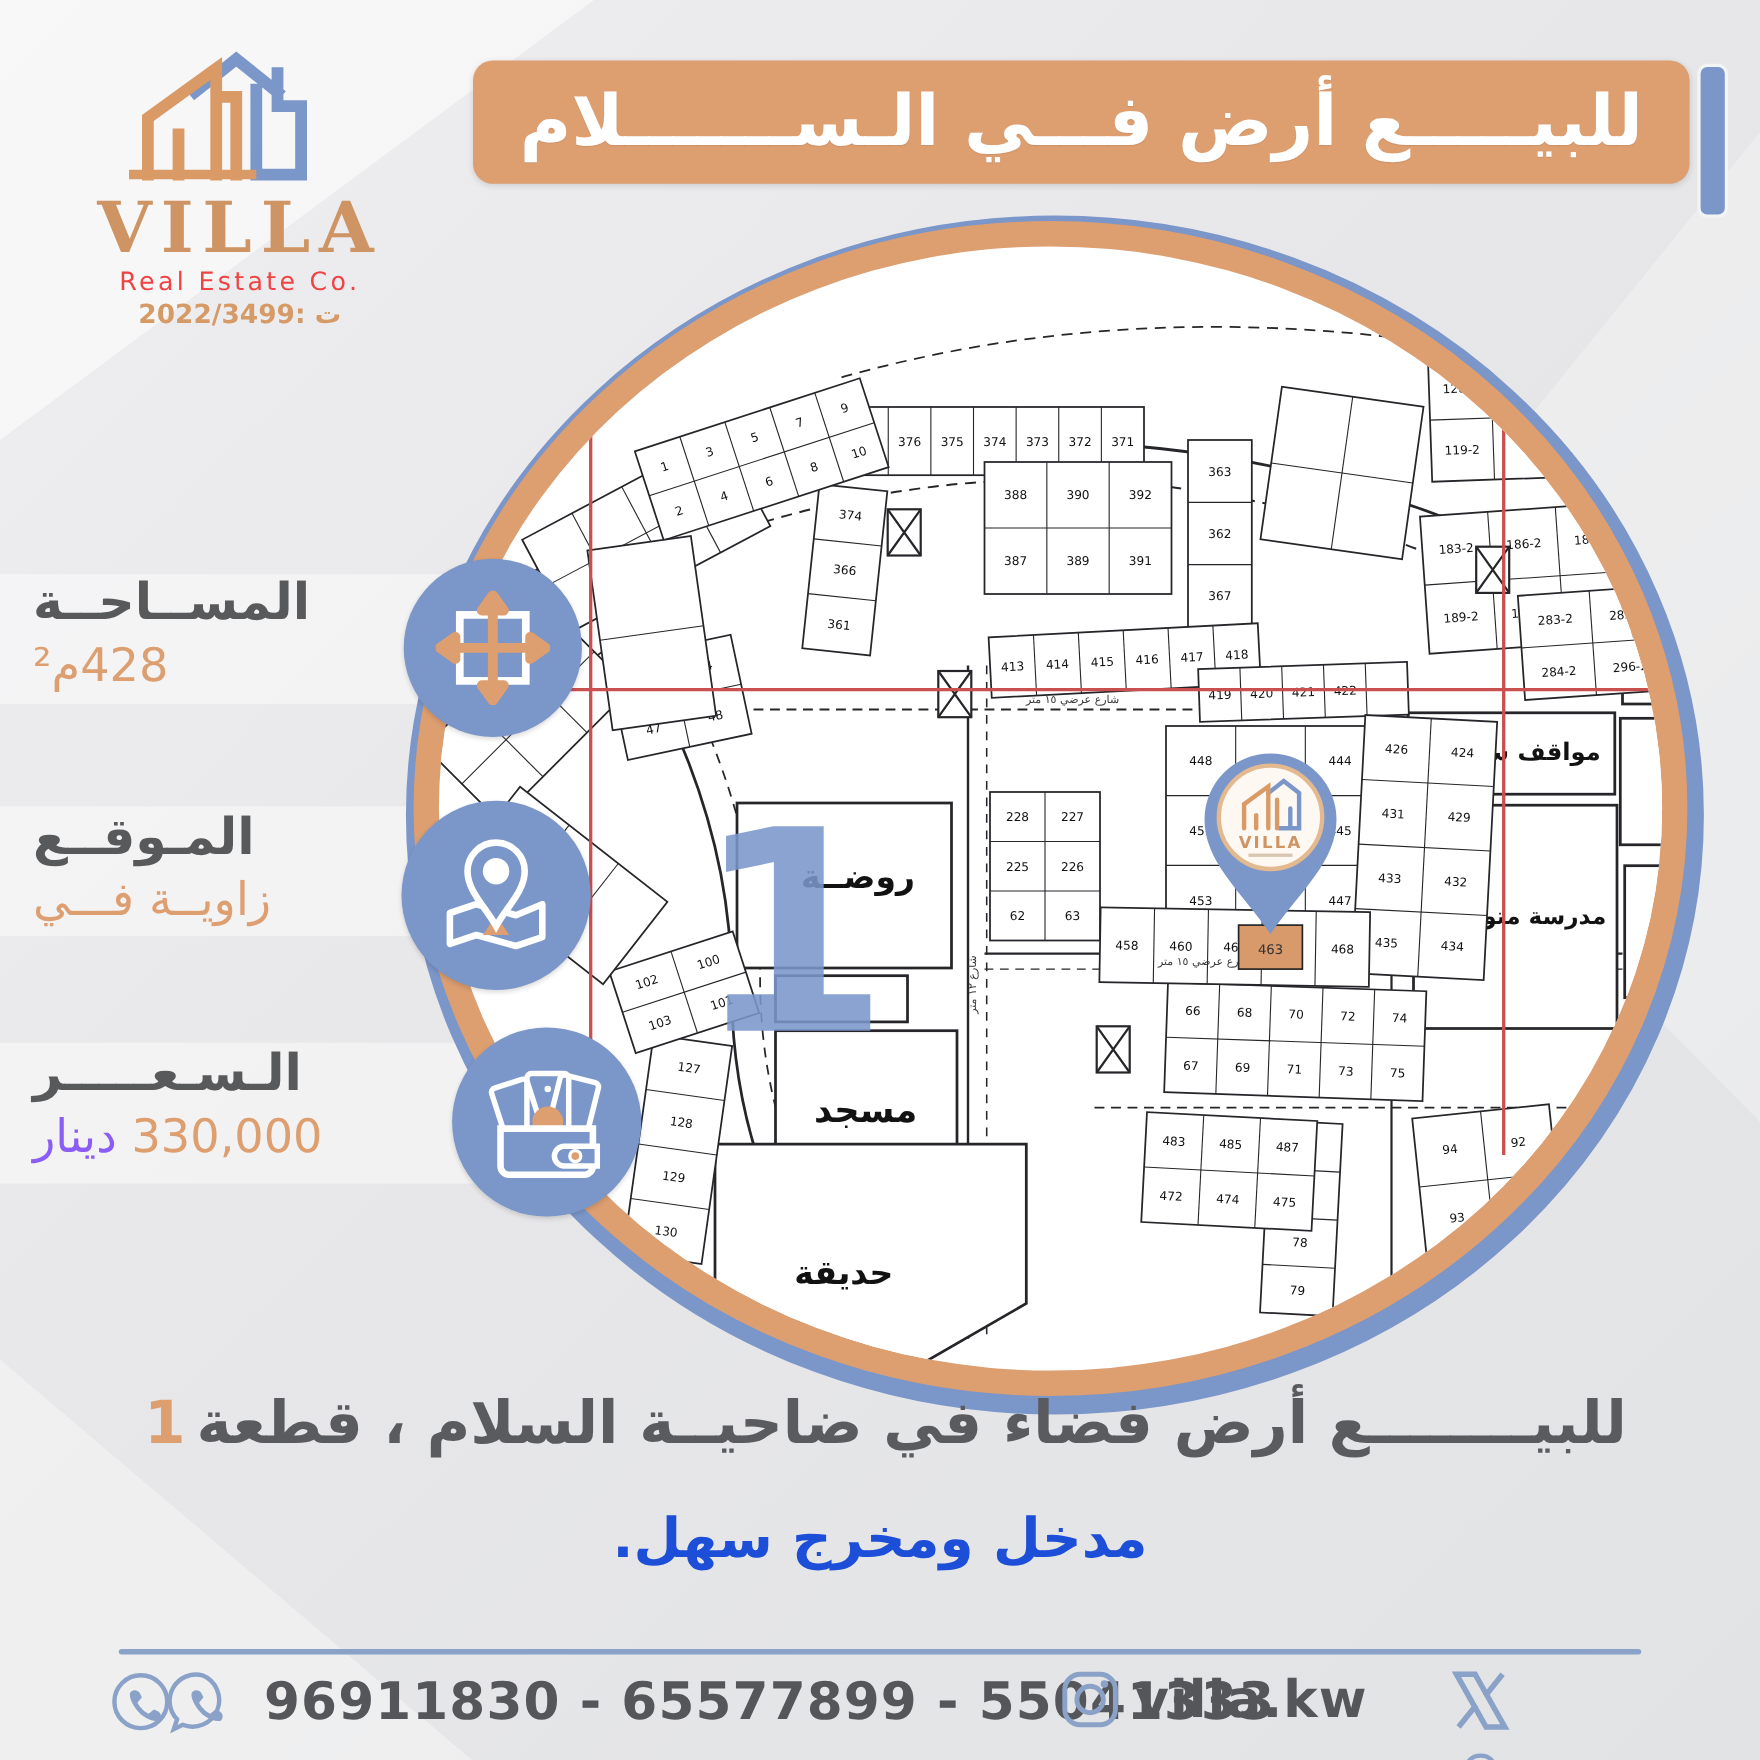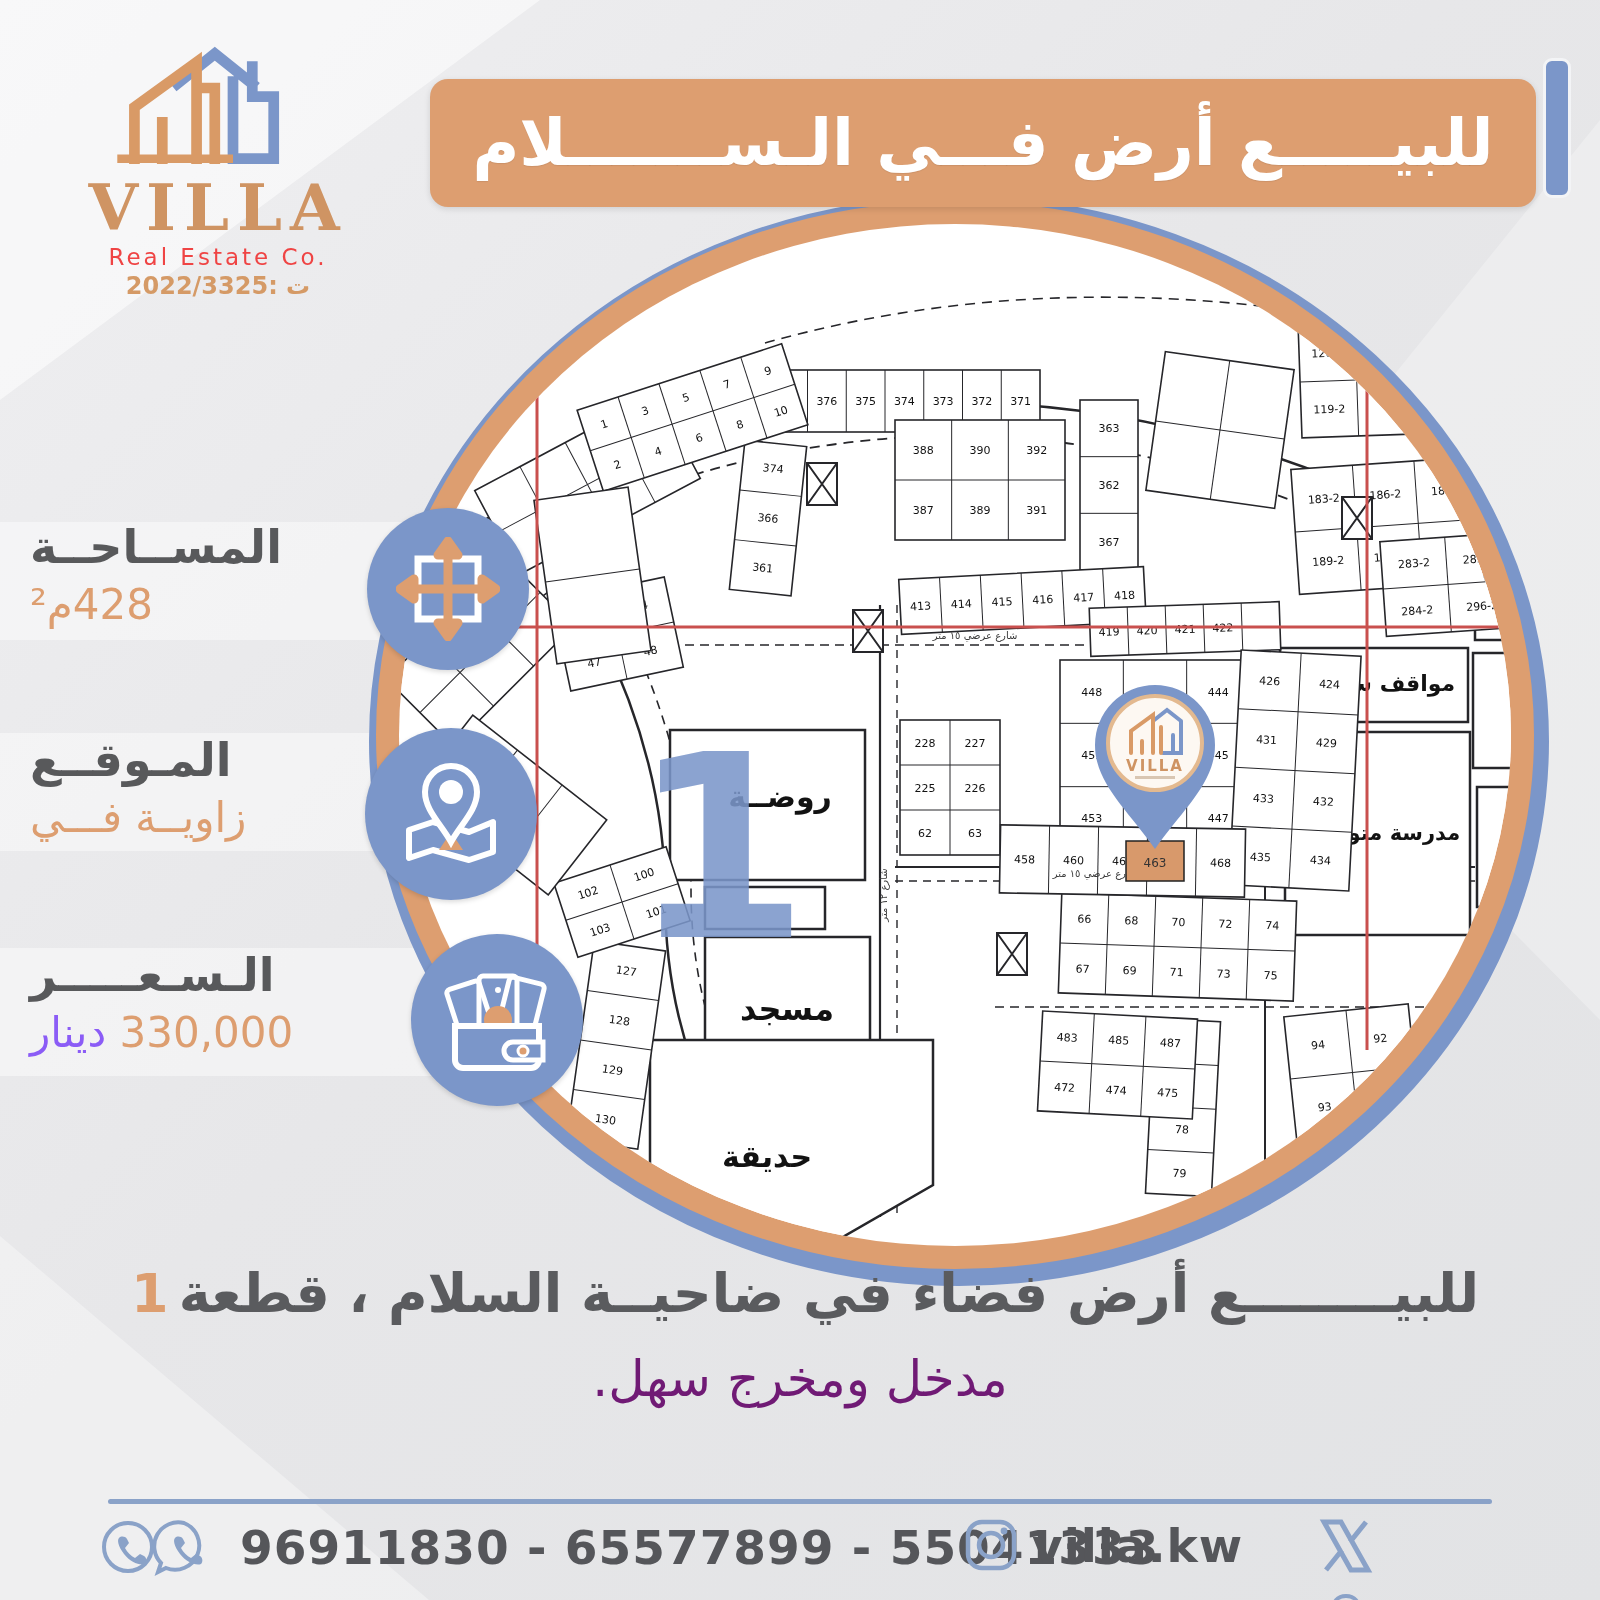--- a/index.html
+++ b/index.html
@@ -11,35 +11,35 @@
   .facet1{left:0;top:0;width:540px;height:400px;background:rgba(255,255,255,.55);clip-path:polygon(0 0,100% 0,0 100%);}
   .facet2{left:0;bottom:0;width:780px;height:520px;background:rgba(255,255,255,.35);clip-path:polygon(0 30%,55% 100%,0 100%);}
   .facet3{right:0;top:120px;width:500px;height:900px;background:rgba(255,255,255,.28);clip-path:polygon(100% 0,100% 100%,20% 55%);}
   .band{position:absolute;left:0;width:505px;background:rgba(255,255,255,.45);}
   
   .logo{left:58px;top:28px;width:320px;text-align:center;}
   .logo-name{font-family:"DejaVu Serif",serif;font-size:64px;font-weight:bold;letter-spacing:8px;color:#cf9463;line-height:1;margin-top:-6px;}
   .logo-sub{font-size:23px;letter-spacing:3px;color:#ef4444;margin-top:4px;}
   .logo-lic{font-size:24px;font-weight:bold;color:#d59a66;margin-top:2px;direction:rtl;}
   
-  .banner{left:430px;top:55px;width:1106px;height:128px;background:#dd9e70;border-radius:18px;
-          display:flex;align-items:center;justify-content:center;box-shadow:0 2px 6px rgba(0,0,0,.12);margin-top:24px;}
+  .banner{left:430px;top:55px;width:1106px;height:112px;background:#dd9e70;border-radius:18px;
+          display:flex;align-items:center;justify-content:center;box-shadow:0 2px 6px rgba(0,0,0,.12);}
   .banner-text{color:#fff;font-size:64px;font-weight:bold;direction:rtl;white-space:nowrap;letter-spacing:0px;text-shadow:0 1px 1px rgba(0,0,0,.08);}
   .banner-bar{left:1543px;top:58px;width:22px;height:134px;background:#7b96c9;border-radius:9px;border:3px solid #f3f4f6;}
   
   .info-text{width:360px;text-align:left;direction:rtl;}
   .info-label{font-size:46px;font-weight:bold;color:#58595b;white-space:nowrap;}
   .info-value{font-size:42px;font-weight:normal;color:#dd9e70;white-space:nowrap;margin-top:6px;}
   .info-value .unit{color:#8b5cf6;}
   .icon-circle{border-radius:50%;background:#7b96c9;display:flex;align-items:center;justify-content:center;box-shadow:0 2px 5px rgba(0,0,0,.15);}
   
   .desc{left:120px;top:1262px;width:1360px;text-align:center;direction:rtl;}
   .desc-l1{font-size:54px;font-weight:bold;color:#5a5b5e;white-space:nowrap;}
   .desc-l1 .num{color:#dd9e70;padding:0 10px;}
-  .desc-l2{font-size:50px;font-weight:normal;color:#701a75;margin-top:25px;}
+  .desc-l2{font-size:50px;font-weight:bold;color:#1d4ed8;margin-top:44px;}
   
   .divider{left:108px;top:1499px;width:1384px;height:5px;background:#8aa2c8;border-radius:3px;}
   .footer-item{top:1516px;display:flex;align-items:center;gap:12px;}
   .footer-text{font-size:47px;font-weight:bold;color:#55565a;letter-spacing:1px;white-space:nowrap;}
   svg text{font-family:"DejaVu Sans",sans-serif;}
 </style>
 </head>
 <body>
 
 <div class="facet facet1"></div>
@@ -406,21 +406,21 @@
 <div class="abs logo">
   <svg width="230" height="150" viewBox="0 0 200 140">
     <g fill="none" stroke-linecap="square">
       <path stroke="#7b96c9" stroke-width="10" d="M62,52 L97,24 L132,52 M132,36 L132,62 M114,50 L114,122 L152,122 L152,64 L132,64"></path>
       <path stroke="#d99a66" stroke-width="10" d="M22,122 V74 L80,32 V122 M48,122 V88 M97,122 V56 L80,56"></path>
       <path stroke="#d99a66" stroke-width="8" d="M10,122 L110,122"></path>
     </g>
   </svg>
   <div class="logo-name">VILLA</div>
   <div class="logo-sub">Real Estate Co.</div>
-  <div class="logo-lic">ت :2022/3325</div>
+  <div class="logo-lic">ت :2022/3499</div>
 </div>
 
 <div class="abs banner">
   <div class="banner-text">للبيـــــع أرض فـــي الـســـــــلام</div>
 </div>
 <div class="abs banner-bar"></div>
 
 <div class="abs info-text" style="left:30px;top:520px;">
   <div class="info-label">المســاحــة</div>
   <div class="info-value">428م²</div>

